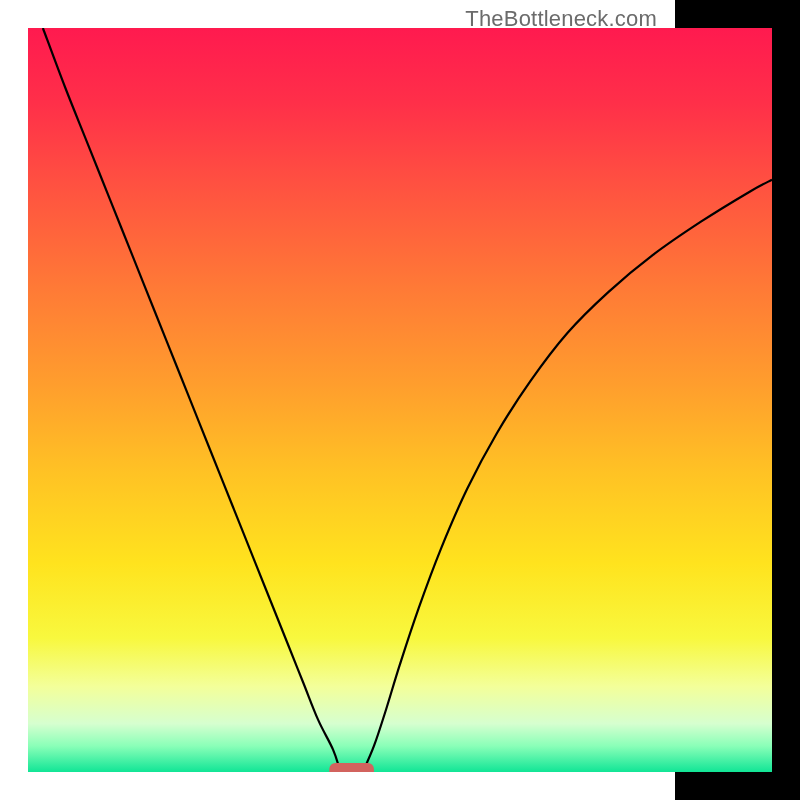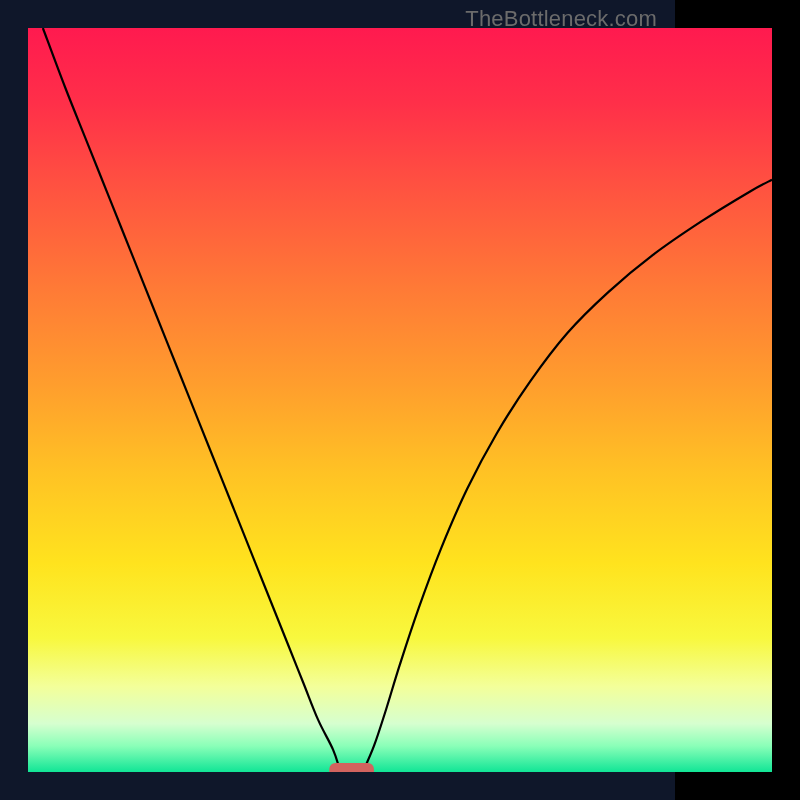--- a/index.html
+++ b/index.html
@@ -10,21 +10,21 @@
     background: #000;
     overflow: hidden;
     font-family: Arial, Helvetica, sans-serif;
   }
   .frame {
     position: absolute;
     left: 0;
     top: 0;
     width: 675px;
     height: 800px;
-    background: #0f172a;
+    background: #ffffff;
   }
   .plot-area {
     position: absolute;
     left: 28px;
     top: 28px;
     width: 744px;
     height: 744px;
     overflow: hidden;
   }
   .watermark {

